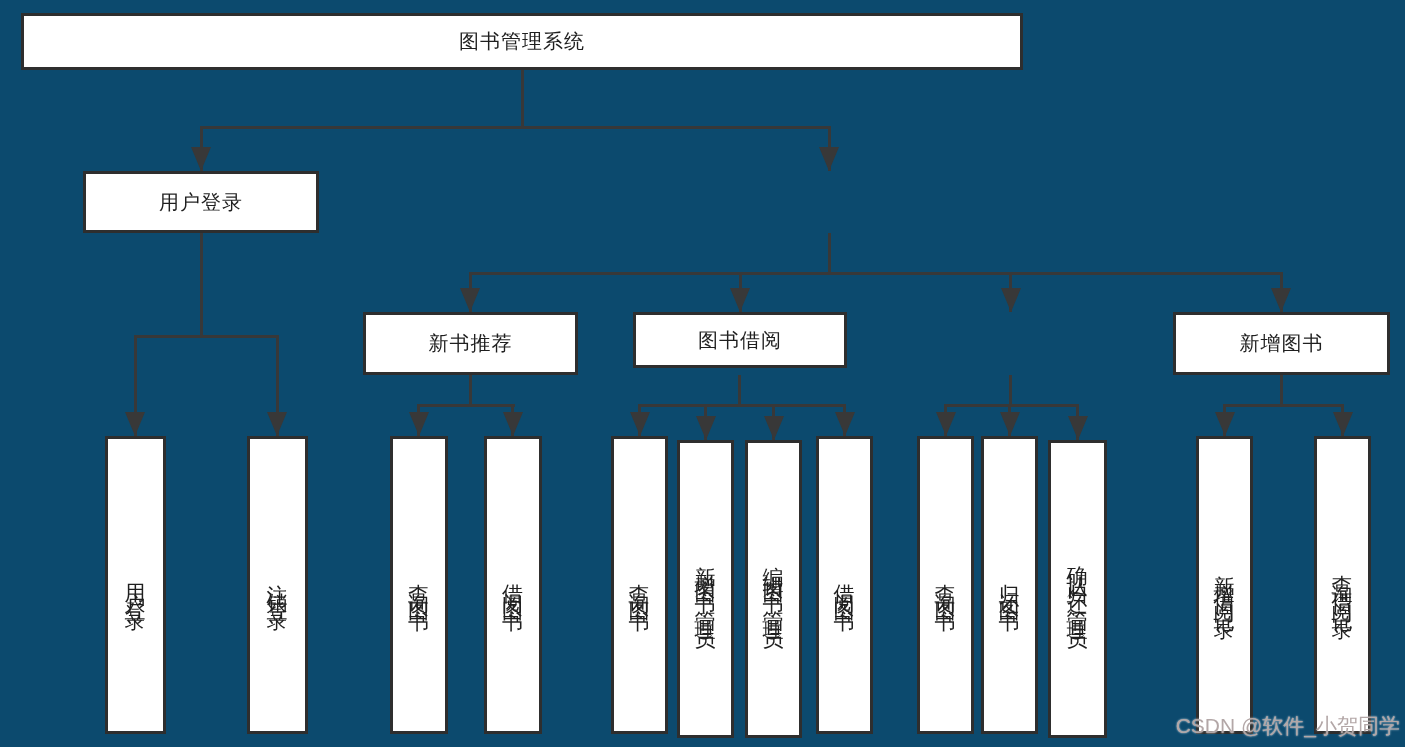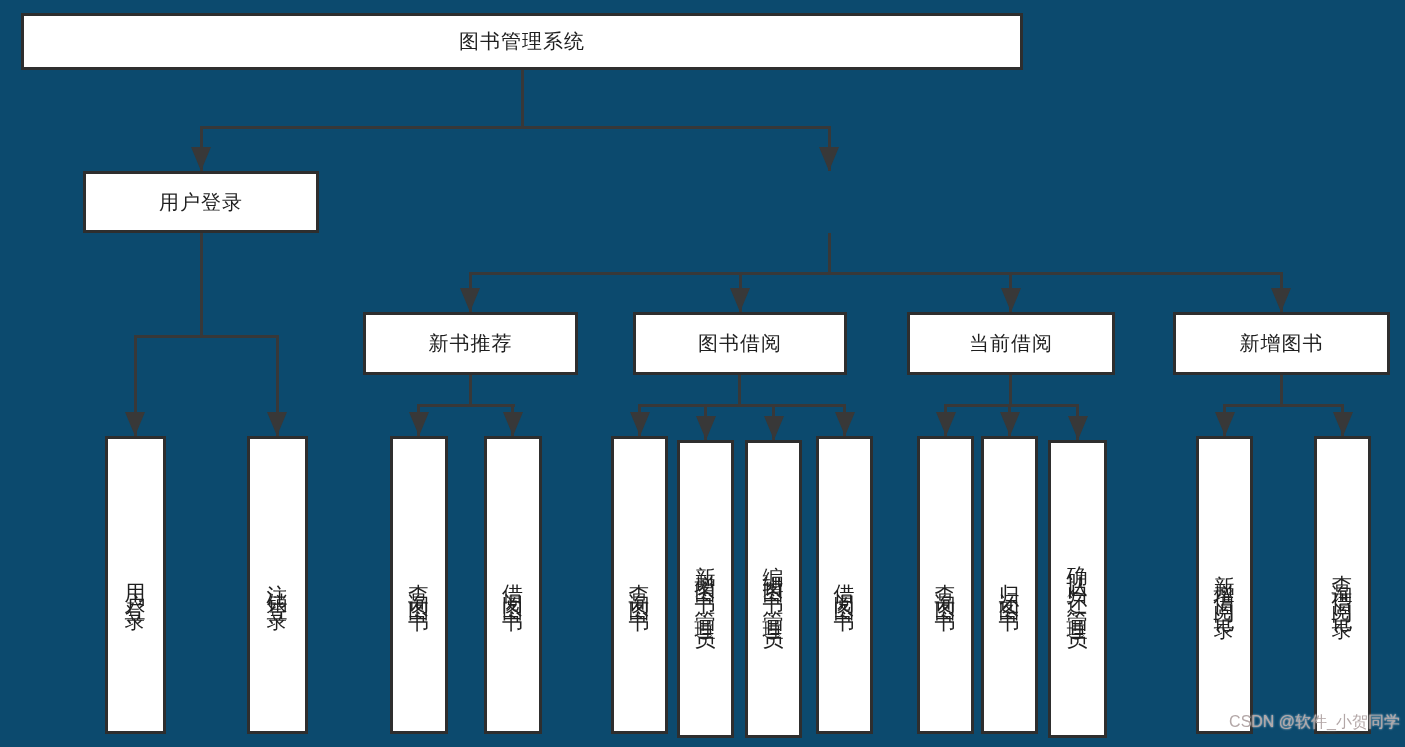--- a/index.html
+++ b/index.html
@@ -22,21 +22,21 @@
     font-size:21px; letter-spacing:9px; line-height:1;
   }
   .line  { position:absolute; background:#383838; }
   .arrow {
     position:absolute; width:0; height:0;
     border-left:10px solid transparent; border-right:10px solid transparent;
     border-top:24px solid #383838;
   }
   .watermark {
     position:absolute; left:1150px; top:712px; width:250px;
-    text-align:right; font-size:16px; color:#b3a7a7;
+    text-align:right; font-size:21px; color:#b3a7a7;
     text-shadow:0 0 2px rgba(255,255,255,0.9);
     white-space:nowrap;
   }
 </style>
 </head>
 <body>
 
 <div class="canvas">
 
   <div class="node" style="left:21px;top:13px;width:1002px;height:57px">
@@ -68,25 +68,22 @@
   <div class="line" style="left:1009px;top:272px;width:3px;height:40px"></div>
   <div class="line" style="left:1280px;top:272px;width:3px;height:40px"></div>
   <div class="arrow" style="left:460px;top:288px"></div>
   <div class="arrow" style="left:730px;top:288px"></div>
   <div class="arrow" style="left:1001px;top:288px"></div>
   <div class="arrow" style="left:1271px;top:288px"></div>
 
   <div class="node" style="left:363px;top:312px;width:215px;height:63px">
     <span>新书推荐</span>
   </div>
-  <div class="node" style="left:633px;top:312px;width:214px;height:63px">
+  <div class="node" style="left:633px;top:312px;width:214px;height:56px">
     <span>图书借阅</span>
-  </div>
-  <div class="node" style="left:907px;top:312px;width:208px;height:63px">
-    <span>当前借阅</span>
   </div>
   <div class="node" style="left:1173px;top:312px;width:217px;height:63px">
     <span>新增图书</span>
   </div>
 
   <div class="line" style="left:469px;top:375px;width:3px;height:32px"></div>
   <div class="line" style="left:418px;top:404px;width:97px;height:3px"></div>
   <div class="line" style="left:417px;top:404px;width:3px;height:32px"></div>
   <div class="line" style="left:511px;top:404px;width:3px;height:32px"></div>
   <div class="arrow" style="left:409px;top:412px"></div>

